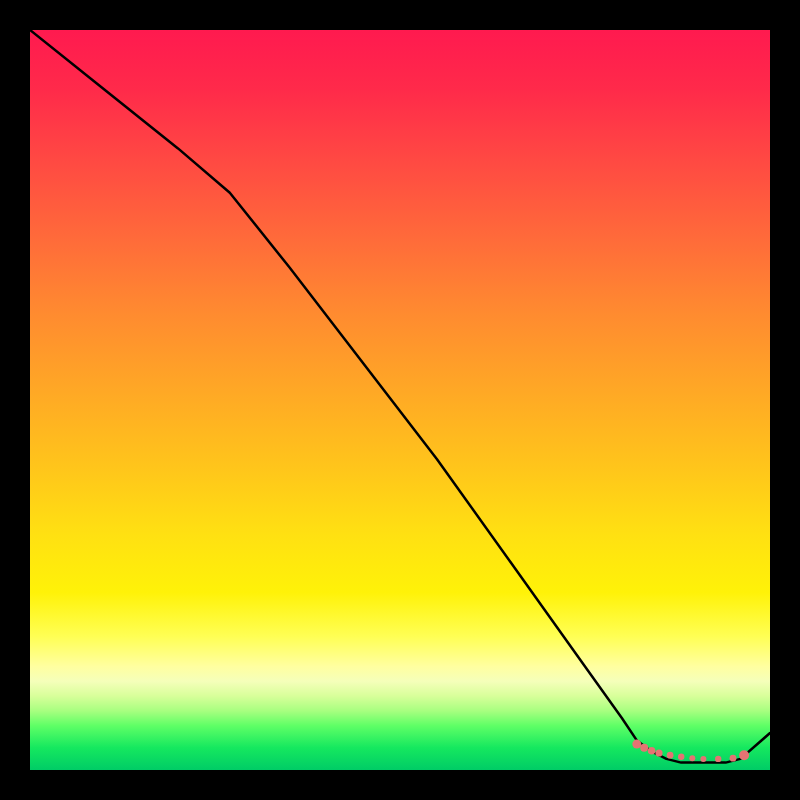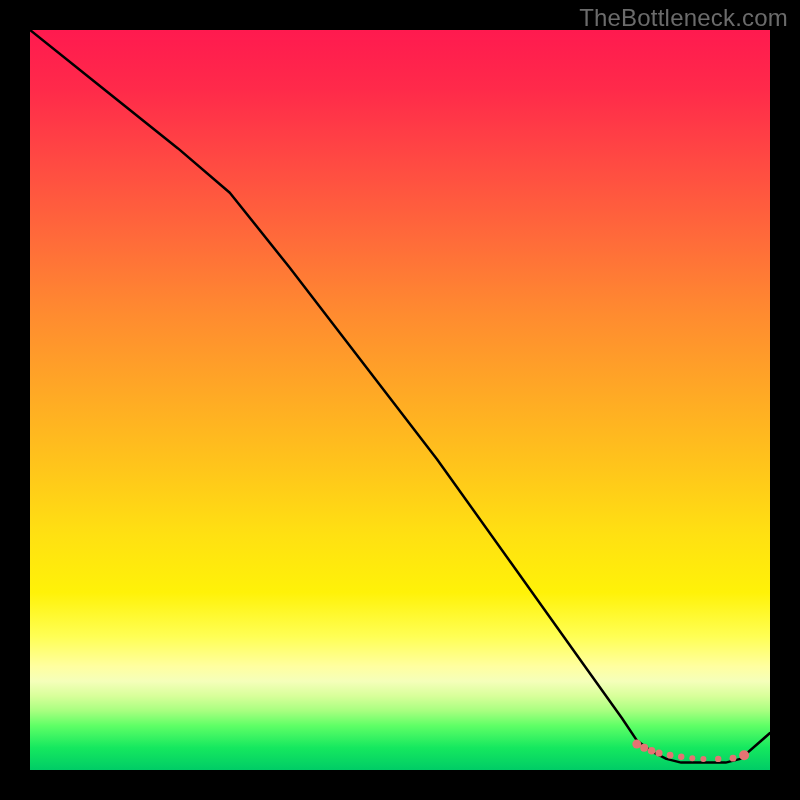--- a/index.html
+++ b/index.html
@@ -76,14 +76,13 @@
           <circle cx="640.10" cy="725.20" r="3.4" fill="#e57373"></circle>
           <circle cx="651.20" cy="726.68" r="3.2" fill="#e57373"></circle>
           <circle cx="662.30" cy="728.16" r="3" fill="#e57373"></circle>
           <circle cx="673.40" cy="728.90" r="3" fill="#e57373"></circle>
           <circle cx="688.20" cy="728.90" r="3.2" fill="#e57373"></circle>
           <circle cx="703.00" cy="728.16" r="3.4" fill="#e57373"></circle>
           <circle cx="714.10" cy="725.20" r="5" fill="#e57373"></circle>
         </g>
     </svg>
   </div>
-  <div class="watermark">TheBottleneck.com</div>
 </div>
 
 </body></html>

